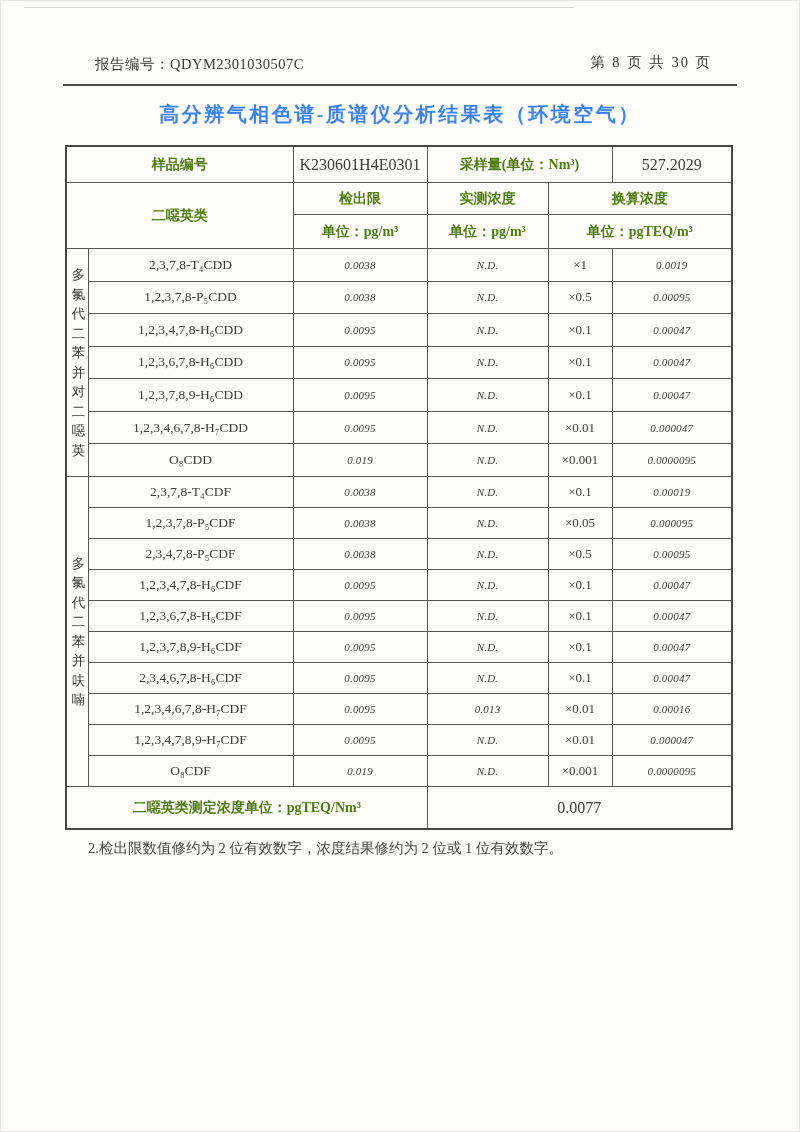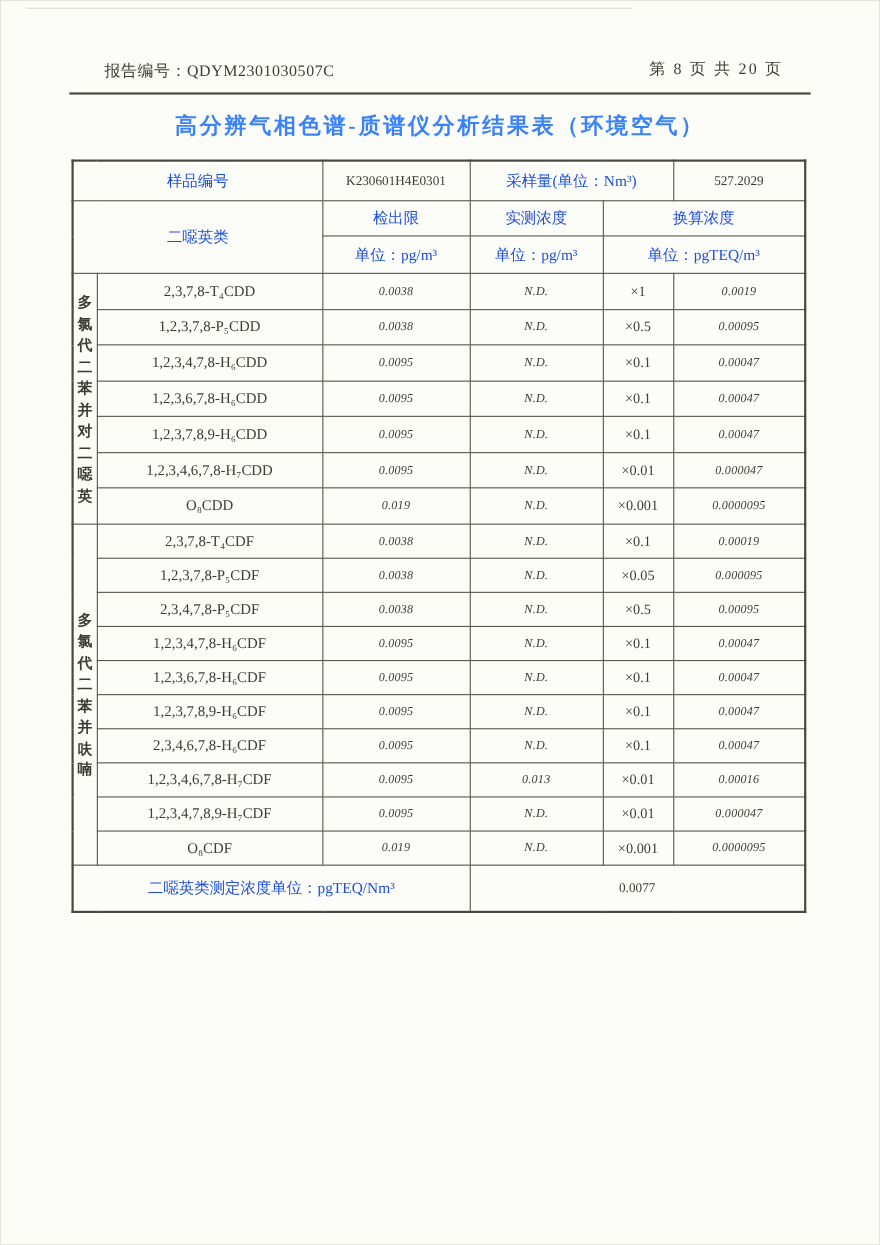--- a/index.html
+++ b/index.html
@@ -28,52 +28,52 @@
     position:absolute;left:65px;top:145px;width:666px;
     border-collapse:collapse;table-layout:fixed;
     border:2px solid #474840;
     font-size:14px;
   }
   table.results td{
     border:1px solid #55564d;
     text-align:center;vertical-align:middle;
     padding:0 2px;overflow:hidden;
   }
-  td.hd{font-weight:normal;font-size:14px;color:#1d4ed8;}
-  td.val{font-size:12px;}
+  td.hd{font-weight:bold;font-size:14px;color:#4d7c0f;}
+  td.val{font-size:16px;}
   tr.r-sample td{height:35px;}
   tr.r-cols td{height:31px;}
   tr.r-units td{height:33px;}
   tr.data td{height:30px;}
   tr.foot td{height:41px;}
   td.name{font-size:13.5px;}
   td.num{font-size:11px;letter-spacing:.2px;font-style:italic;}
   td.factor{font-size:13px;}
   td.group{padding:6px 0;}
   td.group span{
     display:block;margin:16px auto;width:16px;
-    font-size:13.5px;font-weight:bold;color:#3a3b33;
-    word-break:break-all;line-height:19.5px;text-align:center;
+    font-size:13.5px;font-weight:normal;color:#3a3b33;
+    word-break:break-all;line-height:19.5px;text-align:right;
   }
 
   
   .notes{position:absolute;left:88px;top:838px;width:640px;font-size:14.5px;color:#44453d;}
   .notes p{margin:0;line-height:20px;}
   .note-1{margin-top:6px;}
   .note-2{margin-top:12px;margin-left:59px;}
   .note-3{margin-top:11px;margin-left:37px;}
 </style>
 </head>
 <body>
 
 <div class="scan-edge"></div>
 <div class="page-frame"></div>
 
 <div class="hdr-left">报告编号：QDYM2301030507C</div>
-<div class="hdr-right">第 8 页 共 20 页</div>
+<div class="hdr-right">第 8 页 共 30 页</div>
 <div class="hdr-rule"></div>
 
 <h1 class="doc-title">高分辨气相色谱-质谱仪分析结果表（环境空气）</h1>
 
 <table class="results">
   <colgroup>
     <col style="width:22px">
       <col style="width:205px">
       <col style="width:134px">
     <col style="width:121px">
@@ -227,13 +227,14 @@
   </tr>
 
   <tr class="foot">
     <td colspan="3" class="hd">二噁英类测定浓度单位：pgTEQ/Nm³</td>
     <td colspan="3" class="val">0.0077</td>
   </tr>
   </tbody>
 </table>
 
 <div class="notes">
+  <p class="note-3">2.检出限数值修约为 2 位有效数字，浓度结果修约为 2 位或 1 位有效数字。</p>
 </div>
 
 </body></html>

